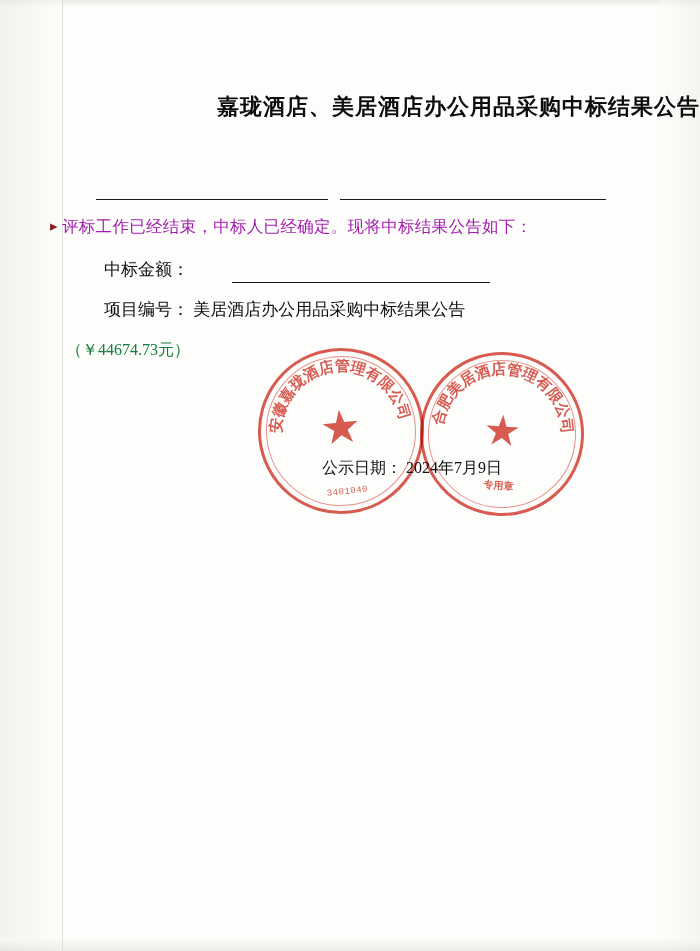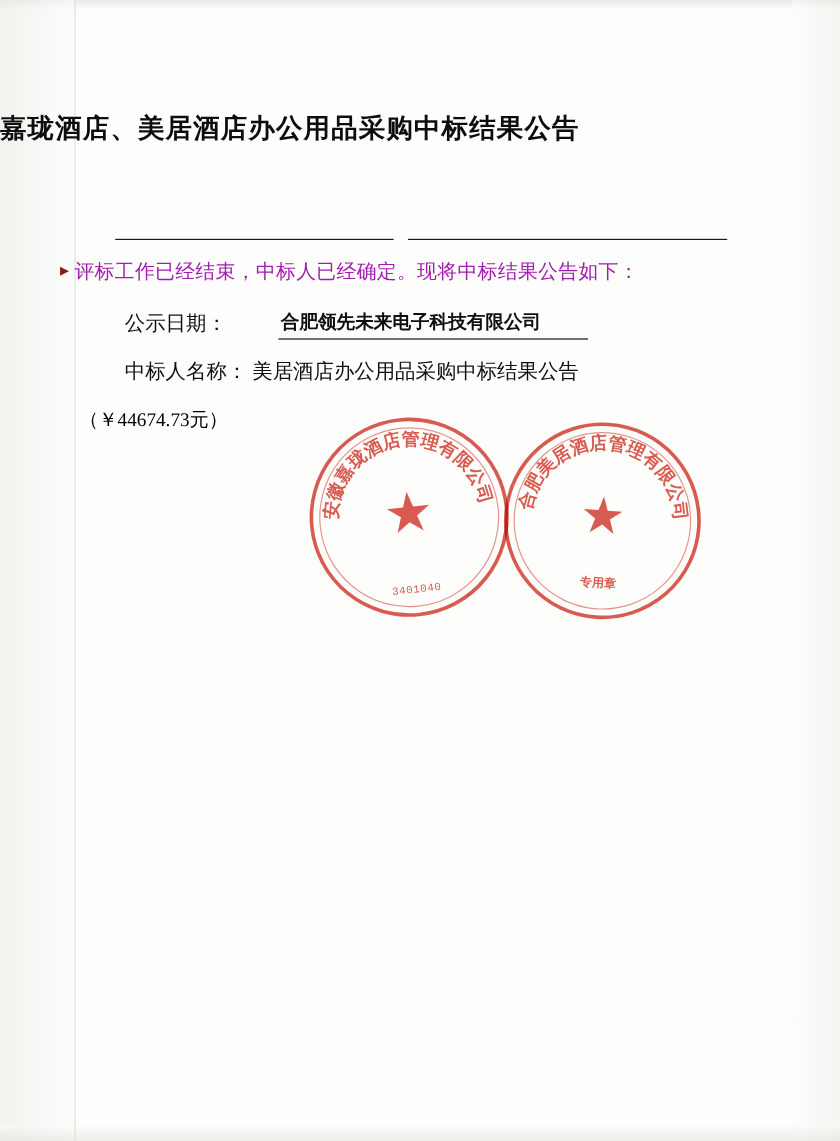--- a/index.html
+++ b/index.html
@@ -57,21 +57,21 @@
     left: 62px; top: 0;
     width: 1px; height: 951px;
     background: #dddddA;
     opacity: .9;
   }
 
   .doc-title {
     position: absolute;
     left: 0; top: 92px;
     width: 700px;
-    text-align: left;
+    text-align: right;
     font-size: 22px;
     font-weight: bold;
     letter-spacing: 1px;
     font-family: "DejaVu Serif", "Liberation Serif", serif;
     color: #0d0d0d;
   }
 
   .subject-line {
     position: absolute;
     left: 96px; top: 175px;
@@ -141,21 +141,21 @@
     position: absolute;
     left: 104px; top: 298px;
     font-size: 17px;
     color: #0f0f0f;
     white-space: nowrap;
   }
   .row-amount-2 {
     position: absolute;
     left: 66px; top: 340px;
     font-size: 16px;
-    color: #000000;
+    color: #15803d;
     white-space: nowrap;
   }
 
   .row-date {
     position: absolute;
     left: 322px; top: 458px;
     font-size: 16px;
     color: #0f0f0f;
     white-space: nowrap;
   }
@@ -250,30 +250,33 @@
   <div class="fold-line"></div>
 
   <div class="doc-title">嘉珑酒店、美居酒店办公用品采购中标结果公告</div>
 
   <div class="subject-underline"></div>
   <div class="subject-underline-2"></div>
 
   <div class="mark-caret">▸</div>
   <div class="para-1">评标工作已经结束，中标人已经确定。现将中标结果公告如下：</div>
 
-  <div class="row-name">公示日期：</div>
-  <div class="row-name-value">合肥领先未来电子科技有限公司</div>
+  <div class="row-name">中标金额：</div>
   <div class="row-name-underline"></div>
 
   <div class="row-amount">
-    <span>中标人名称：</span>
+    <span>项目编号：</span>
     <span>美居酒店办公用品采购中标结果公告</span>
   </div>
   <div class="row-amount-2">（￥44674.73元）</div>
 
+  <div class="row-date">
+    <span>公示日期：</span>
+    <span>2024年7月9日</span>
+  </div>
 
   <div class="stamp stamp-left">
     <div class="inner-ring"></div>
     <svg class="arc-text" viewBox="0 0 160 160">
       <defs>
         <path id="arcLeft" d="M 20,80 A 60,60 0 1 1 140,80"></path>
       </defs>
       <text font-size="15">
         <textPath href="#arcLeft" startOffset="50%" text-anchor="middle">安徽嘉珑酒店管理有限公司</textPath>
       </text>

